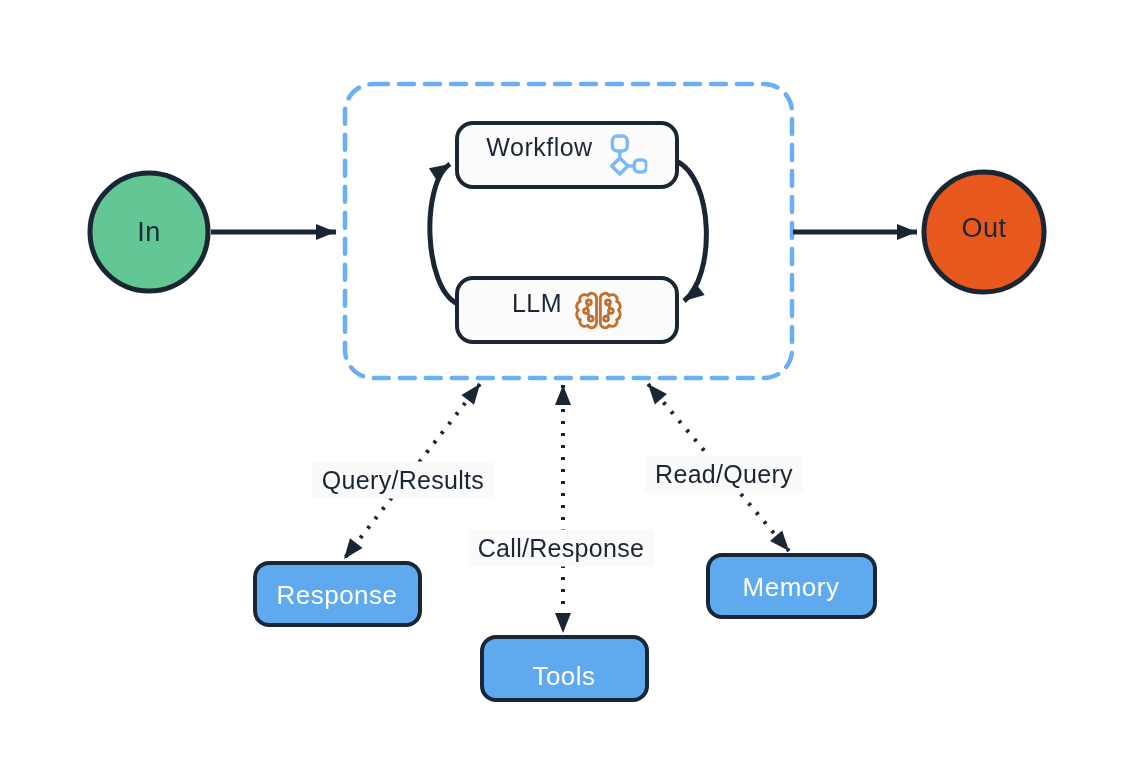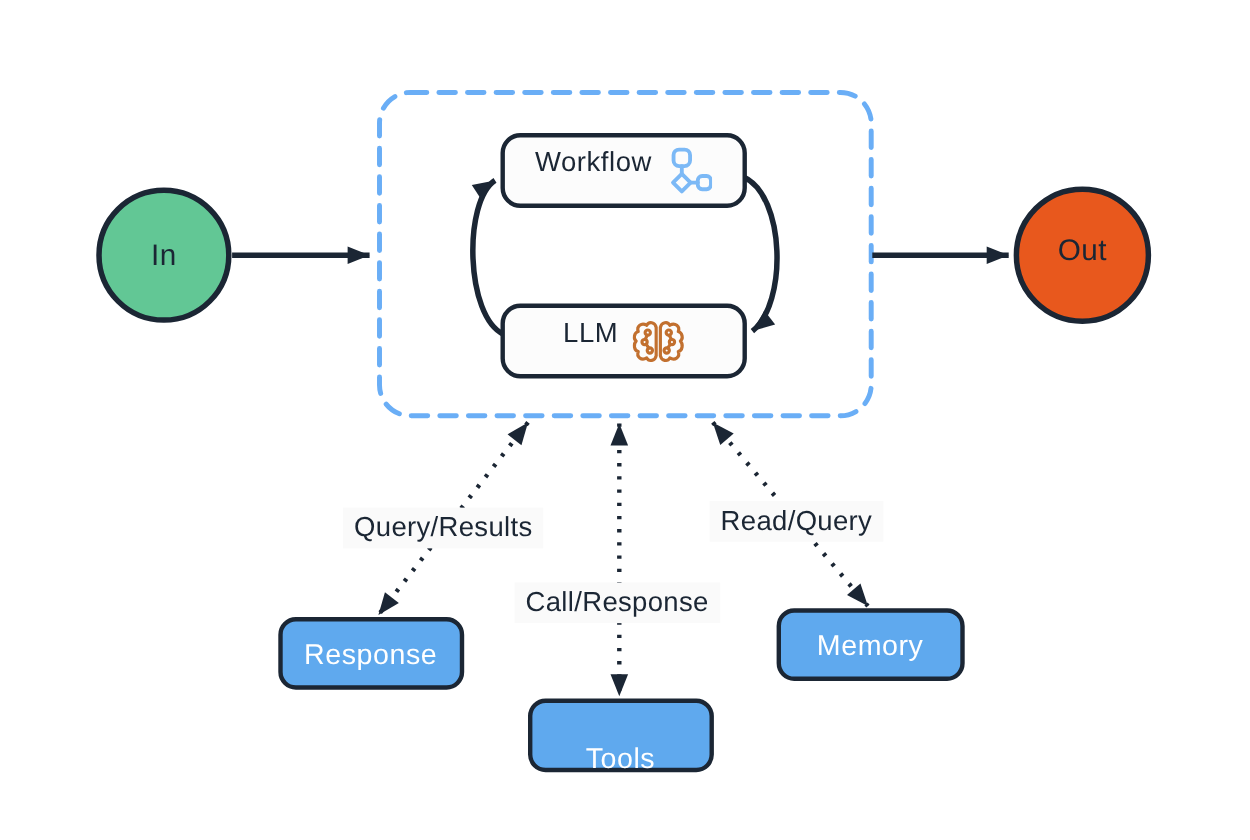--- a/index.html
+++ b/index.html
@@ -101,17 +101,17 @@
   </div>
 
   <div class="overlay-label edge-label" style="left:403px;top:480px;">Query/Results</div>
 
   <div class="overlay-label edge-label" style="left:561px;top:548px;">Call/Response</div>
 
   <div class="overlay-label edge-label" style="left:724px;top:474px;">Read/Query</div>
 
   <div class="overlay-label blue-box-text" style="left:337px;top:595px;">Response</div>
 
-  <div class="overlay-label blue-box-text" style="left:564px;top:690px;">Tools</div>
+  <div class="overlay-label blue-box-text" style="left:564px;top:676px;">Tools</div>
 
   <div class="overlay-label blue-box-text" style="left:791px;top:587px;text-align:center;">Memory</div>
 
 </div>
 
 </body></html>

